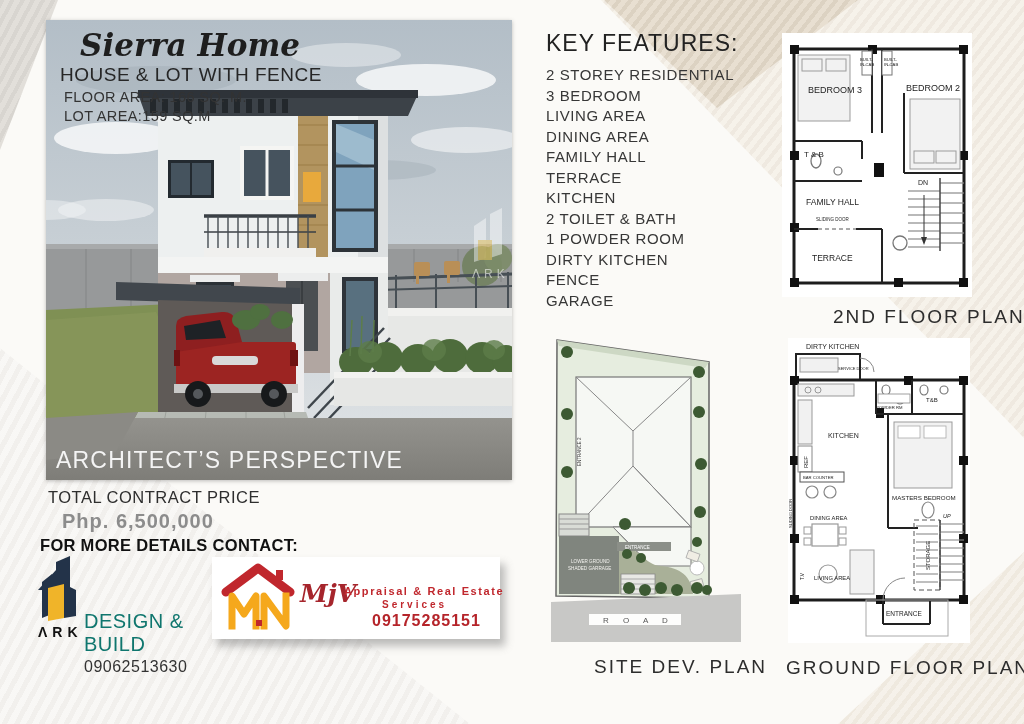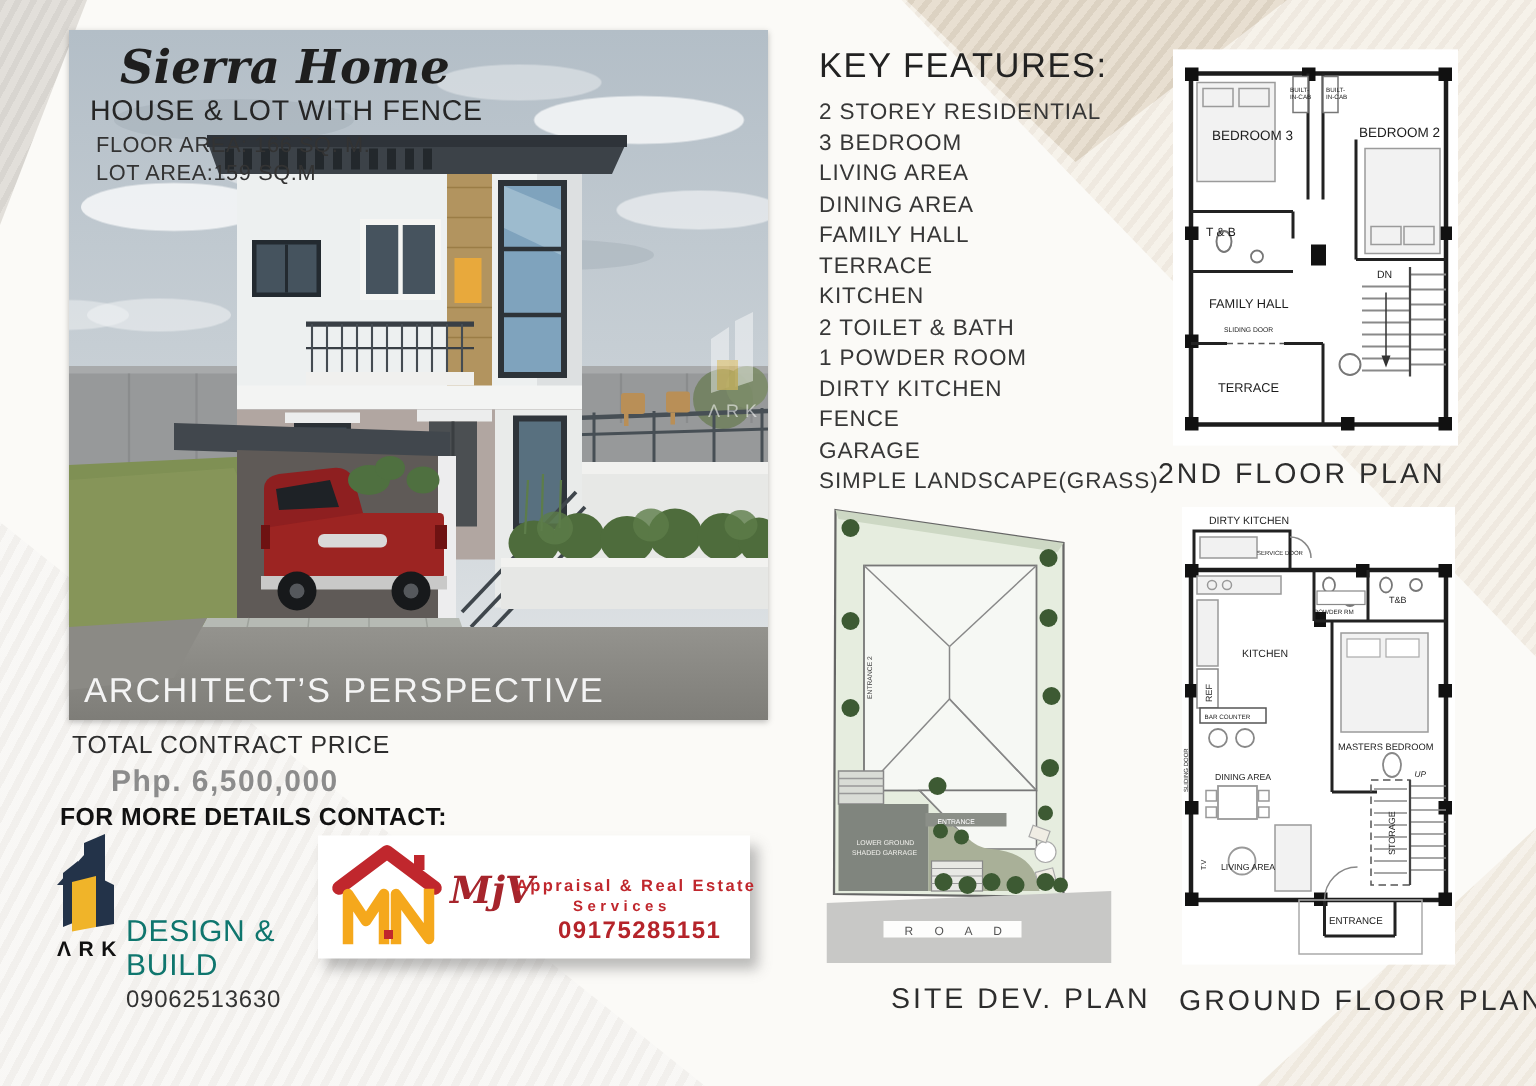--- a/index.html
+++ b/index.html
@@ -34,42 +34,42 @@
   .hero-caption{position:absolute;left:10px;bottom:6px;color:#f4f4f4;font-size:23px;letter-spacing:1.2px;}
 
   
   #features{position:absolute;left:546px;top:30px;width:230px;}
   .kf-head{font-size:23px;color:#222;letter-spacing:1px;margin-bottom:8px;}
   .kf-item{font-size:15px;color:#373737;letter-spacing:.6px;line-height:20.5px;}
 
   
   #pricing{position:absolute;left:48px;top:488px;}
   .price-label{font-size:16.5px;color:#2e2e2e;letter-spacing:.5px;}
-  .price-amount{font-size:20px;font-weight:bold;color:#8c8c8c;letter-spacing:1px;margin-top:3px;margin-left:26px;}
+  .price-amount{font-size:20px;font-weight:bold;color:#8c8c8c;letter-spacing:1px;margin-top:3px;margin-left:14px;}
   #contact-head{position:absolute;left:40px;top:536px;font-size:16.5px;font-weight:bold;color:#111;letter-spacing:.3px;}
   #ark-block{position:absolute;left:36px;top:556px;width:180px;height:95px;}
   .ark-lines{position:absolute;left:48px;top:22px;}
   .ark-line1{font-size:20px;color:#0f766e;letter-spacing:.5px;margin-top:32px;}
   .ark-phone{font-size:16px;color:#333;letter-spacing:.5px;margin-top:2px;}
   .ark-word{position:absolute;left:2px;top:68px;font-size:14px;font-weight:bold;color:#111;letter-spacing:5px;}
   #mjv-card{position:absolute;left:212px;top:557px;width:288px;height:82px;background:#fff;
     box-shadow:5px 7px 8px rgba(110,110,110,.45);}
   .mjv-brand{position:absolute;left:88px;top:22px;font-family:"DejaVu Serif","Liberation Serif",serif;
     font-style:italic;font-weight:bold;font-size:25px;color:#a6252c;}
   .mjv-tag1{position:absolute;left:132px;top:28px;font-size:11px;font-weight:bold;color:#c0272d;letter-spacing:1.6px;white-space:nowrap;}
   .mjv-tag2{position:absolute;left:170px;top:42px;font-size:10px;font-weight:bold;color:#c0272d;letter-spacing:3px;}
   .mjv-phone{position:absolute;left:160px;top:55px;font-size:16px;font-weight:bold;color:#b5242a;letter-spacing:1px;text-align:right;}
 
   
   .plan-card{position:absolute;background:#fff;}
   #plan2f{left:782px;top:33px;width:190px;height:264px;}
   #plan-gf{left:788px;top:338px;width:182px;height:305px;}
   #plan-site{left:551px;top:336px;width:190px;height:314px;background:transparent;text-align:right;}
   .plan-title{position:absolute;font-size:19px;color:#2d2d2d;letter-spacing:2px;white-space:nowrap;}
-  #title-2f{left:772px;top:306px;}
+  #title-2f{left:833px;top:306px;}
   #title-gf{left:786px;top:657px;}
   #title-site{left:594px;top:656px;}
   svg text{font-family:"Liberation Sans",sans-serif;}
 </style>
 </head>
 <body>
 
 <div id="canvas">
 
   <div class="tex tex-top-right-pale"></div>
@@ -317,21 +317,20 @@
     <div class="kf-item">LIVING AREA</div>
     <div class="kf-item">DINING AREA</div>
     <div class="kf-item">FAMILY HALL</div>
     <div class="kf-item">TERRACE</div>
     <div class="kf-item">KITCHEN</div>
     <div class="kf-item">2 TOILET &amp; BATH</div>
     <div class="kf-item">1 POWDER ROOM</div>
     <div class="kf-item">DIRTY KITCHEN</div>
     <div class="kf-item">FENCE</div>
     <div class="kf-item">GARAGE</div>
-    <div class="kf-item">SIMPLE LANDSCAPE(GRASS)</div>
   </div>
 
   <div id="pricing">
     <div class="price-label">TOTAL CONTRACT PRICE</div>
     <div class="price-amount">Php. 6,500,000</div>
   </div>
   <div id="contact-head">FOR MORE DETAILS CONTACT:</div>
 
   <div id="ark-block">
     <svg width="48" height="70" viewBox="0 0 48 70" style="position:absolute;left:0;top:0">

